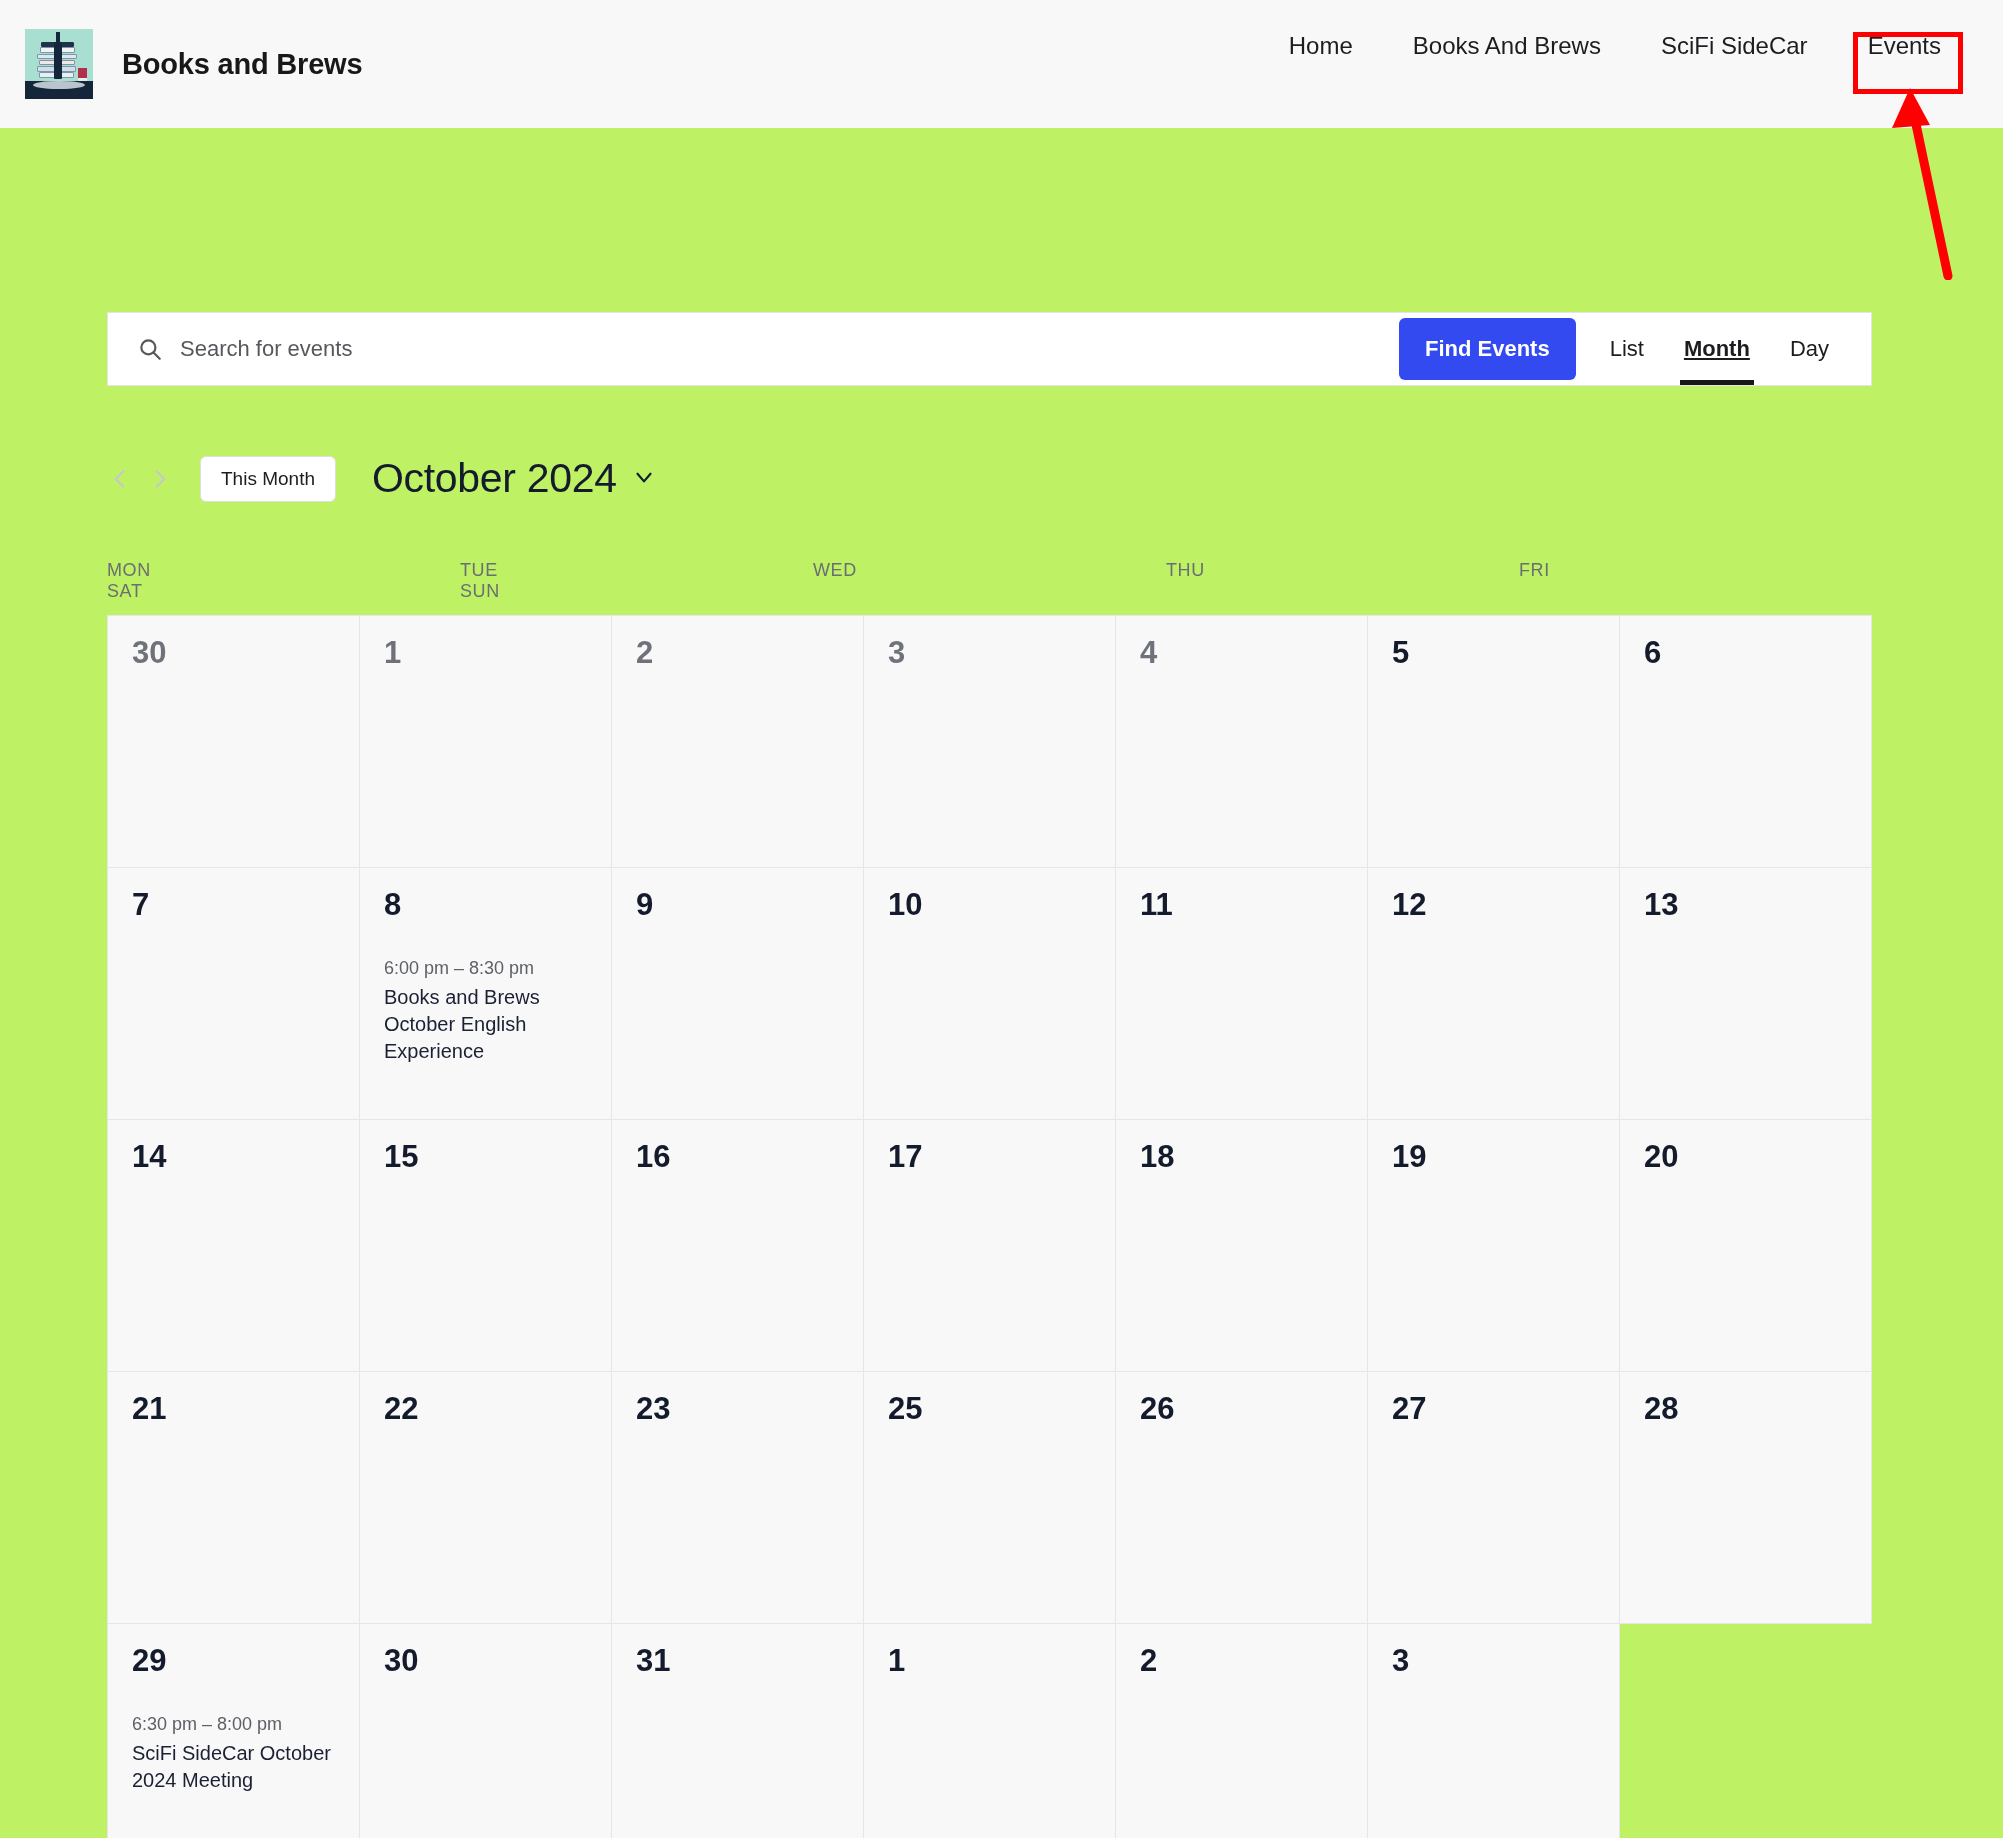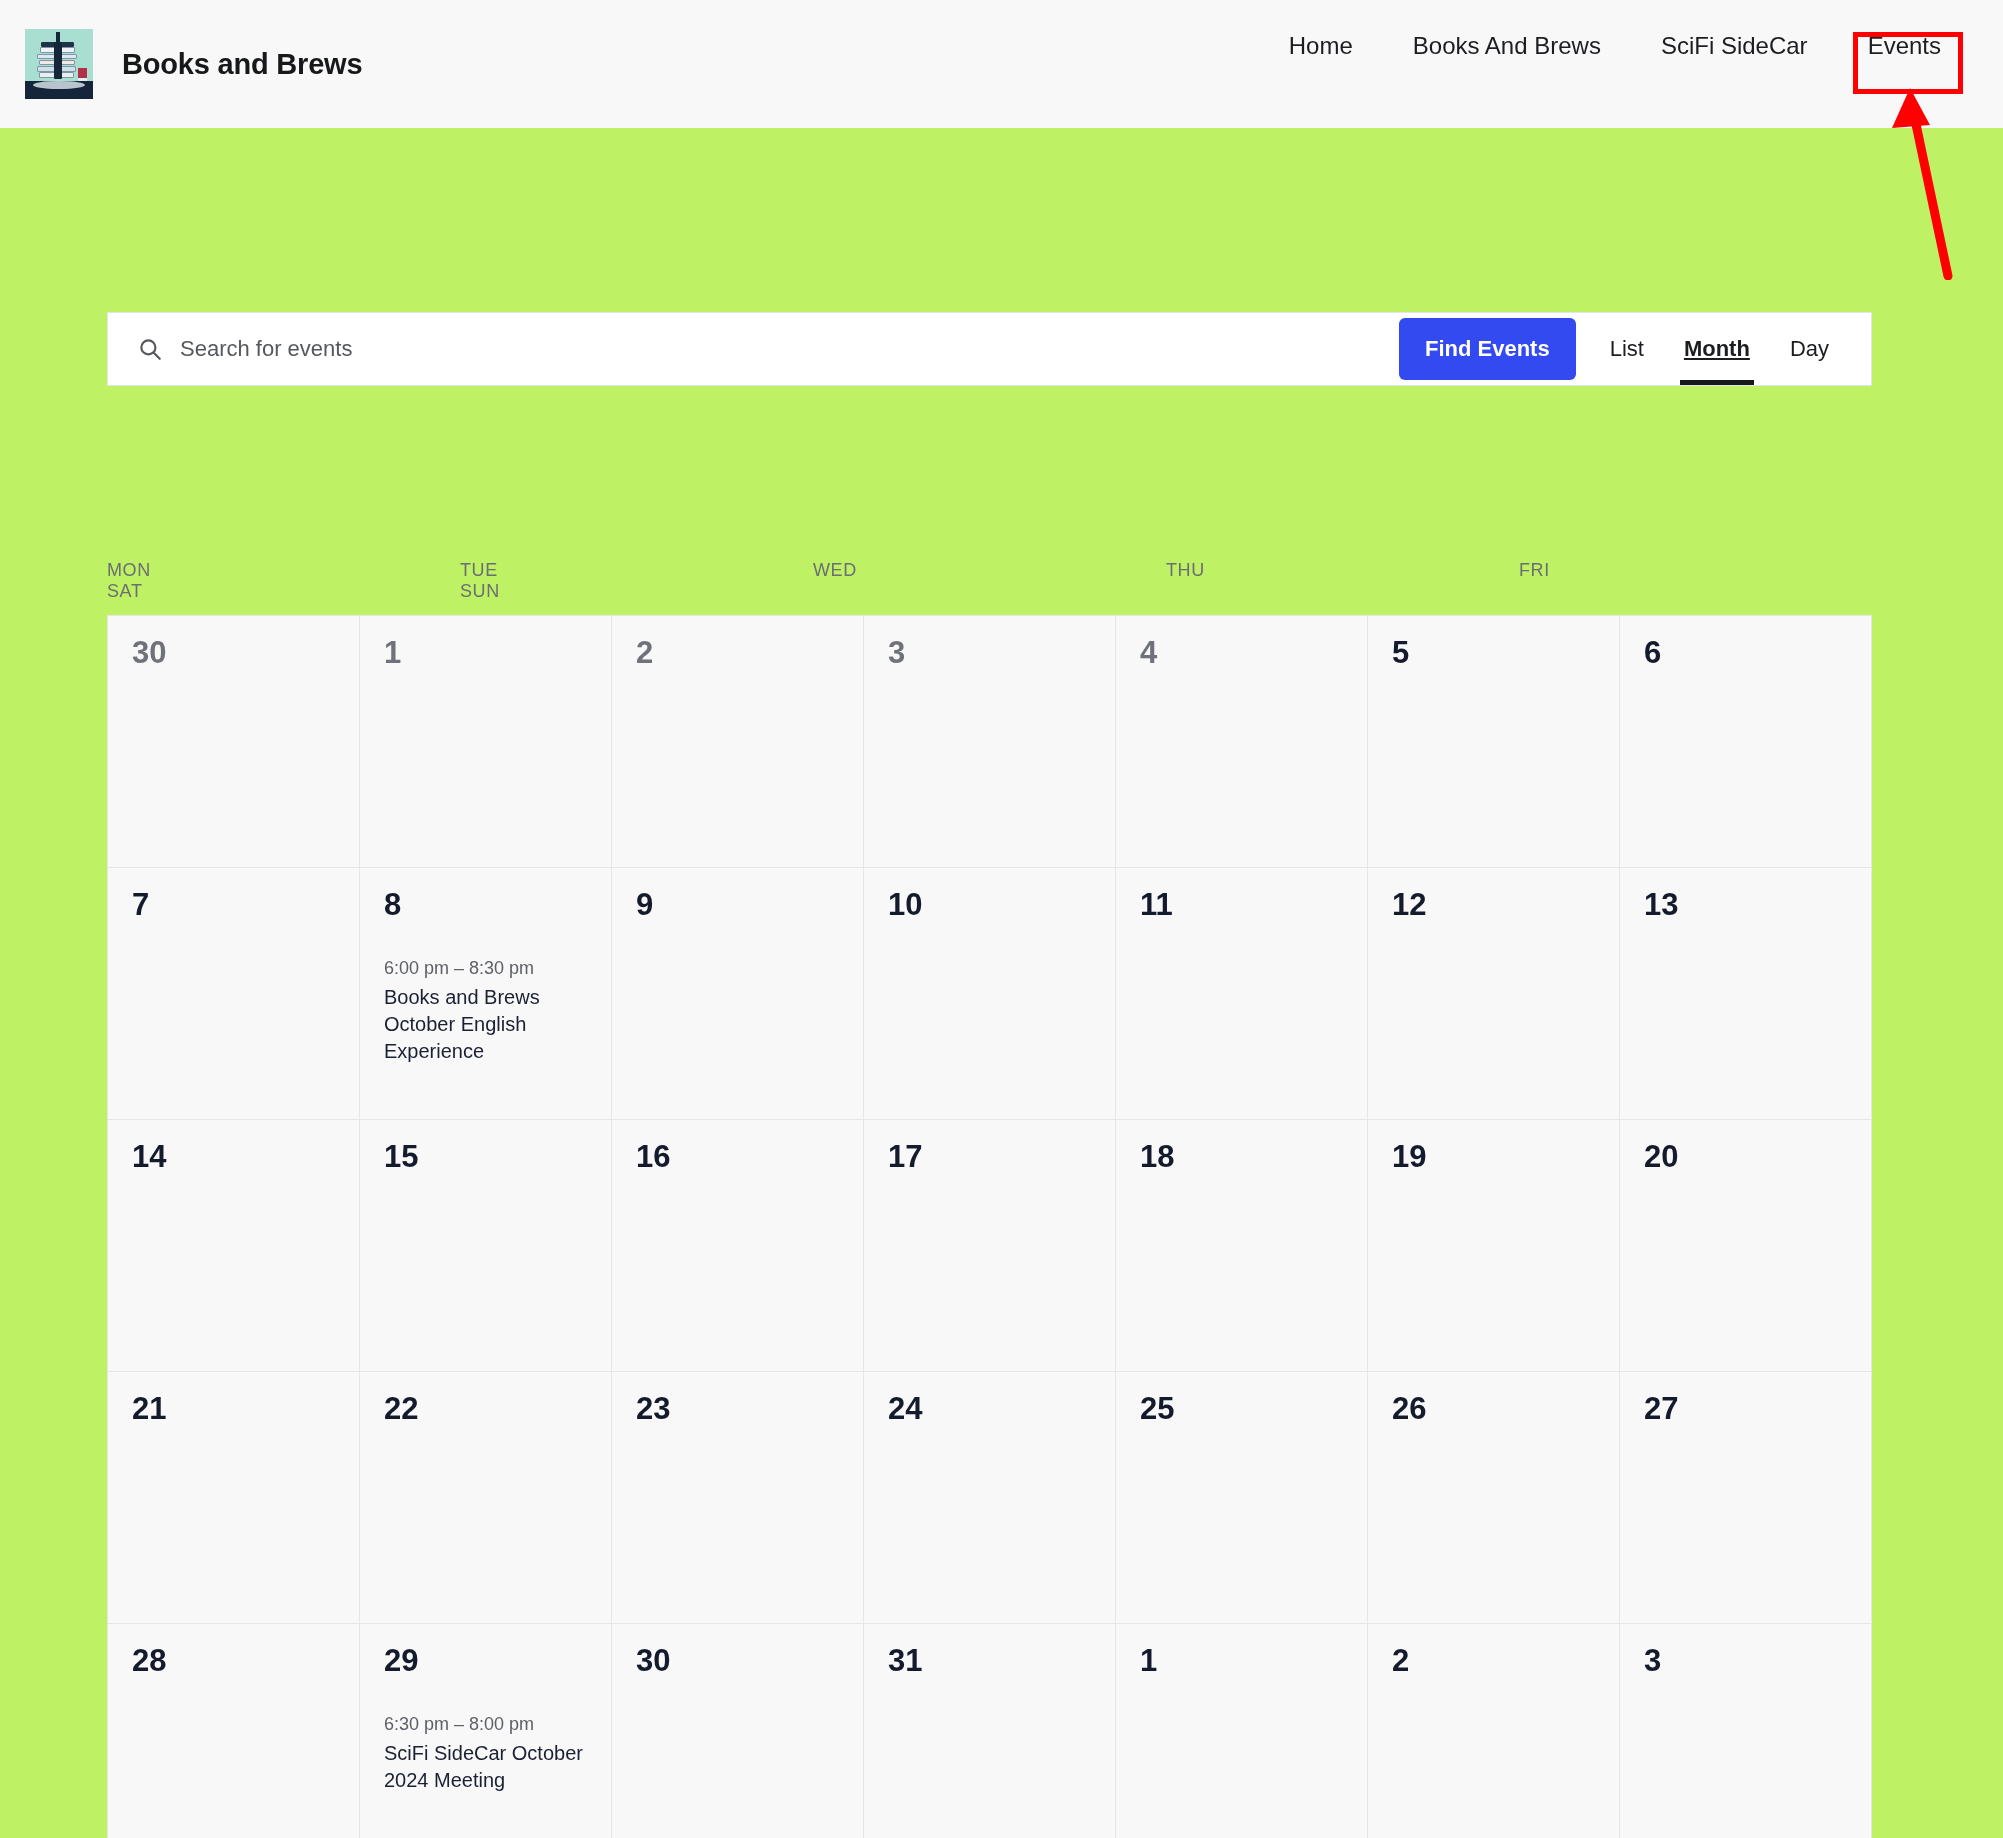--- a/index.html
+++ b/index.html
@@ -345,20 +345,41 @@
 
     <button class="find-btn">Find Events</button>
 
     <div class="view-tabs">
       <div class="view-tab">List</div>
       <div class="view-tab active">Month</div>
       <div class="view-tab">Day</div>
     </div>
   </div>
 
+  <div class="month-nav">
+    <div class="chev-btn">
+      <svg viewBox="0 0 24 24" width="26" height="26" fill="none" stroke="#c6c8cd" stroke-width="2" stroke-linecap="round" stroke-linejoin="round">
+          <polyline points="15 5 8 12 15 19"></polyline>
+        </svg>
+    </div>
+    <div class="chev-btn">
+      <svg viewBox="0 0 24 24" width="26" height="26" fill="none" stroke="#c6c8cd" stroke-width="2" stroke-linecap="round" stroke-linejoin="round">
+          <polyline points="9 5 16 12 9 19"></polyline>
+        </svg>
+    </div>
+    <button class="this-month-btn">This Month</button>
+    <div class="month-title">
+      <h1>October 2024</h1>
+      <span>
+        <svg viewBox="0 0 24 24" width="26" height="26" fill="none" stroke="#141b2d" stroke-width="2" stroke-linecap="round" stroke-linejoin="round">
+            <polyline points="6 9 12 16 18 9"></polyline>
+          </svg>
+      </span>
+    </div>
+  </div>
 
   <div class="weekday-row" id="weekday-row">
       <div class="weekday">MON</div>
       <div class="weekday">TUE</div>
       <div class="weekday">WED</div>
       <div class="weekday">THU</div>
       <div class="weekday">FRI</div>
       <div class="weekday">SAT</div>
       <div class="weekday">SUN</div>
     </div>
@@ -434,23 +455,20 @@
       <div class="day-cell">
         <div class="day-num">21</div>
       </div>
       <div class="day-cell">
         <div class="day-num">22</div>
       </div>
       <div class="day-cell">
         <div class="day-num">23</div>
       </div>
       <div class="day-cell">
-        <div class="day-num">24</div>
-      </div>
-      <div class="day-cell">
         <div class="day-num">25</div>
       </div>
       <div class="day-cell">
         <div class="day-num">26</div>
       </div>
       <div class="day-cell">
         <div class="day-num">27</div>
       </div>
       <div class="day-cell">
         <div class="day-num">28</div>

